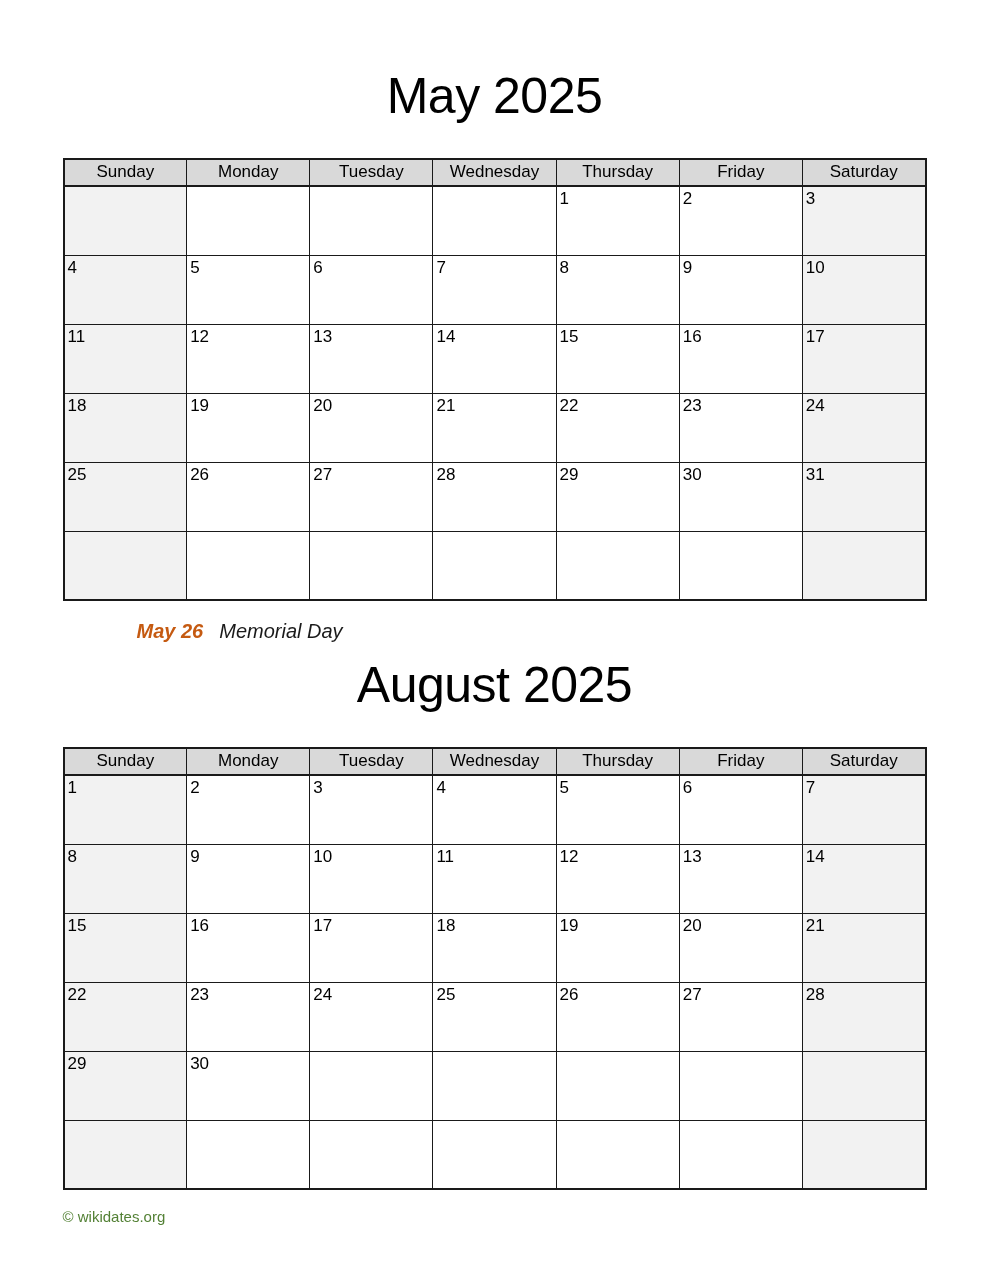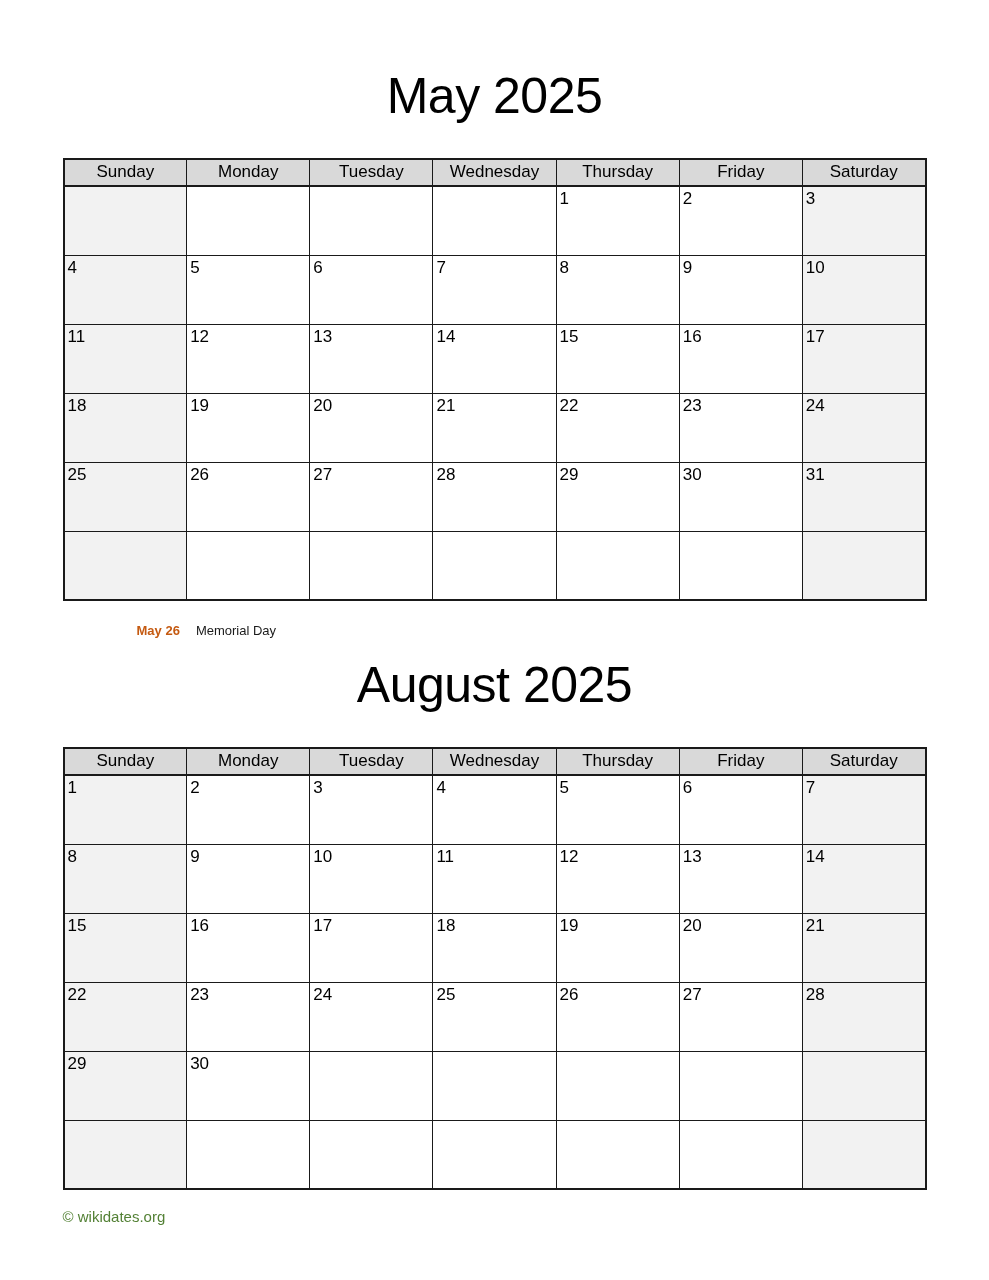--- a/index.html
+++ b/index.html
@@ -32,21 +32,21 @@
     font-weight:400;font-size:17px;height:27px;padding:0 0 1px 0;
     text-align:center;
   }
   table.calendar td{
     border:1px solid var(--border);
     height:69px;font-size:17px;line-height:1.25;
     vertical-align:top;text-align:left;
     padding:1px 2px 0 3px;background:#ffffff;
   }
   table.calendar td.weekend{background:var(--weekend);}
-  .note-row{margin:20px 0 0 74px;font-size:13px;line-height:20px;}
+  .note-row{margin:20px 0 0 74px;font-size:20px;line-height:20px;font-style:italic;}
   .note-date{color:var(--accent);font-weight:700;margin-right:16px;}
   .note-label{color:#1a1a1a;}
   footer.page-footer{
     margin-top:18px;padding-right:12px;
     font-size:15px;line-height:18px;color:var(--green);
   }
 </style>
 </head>
 <body>
 

